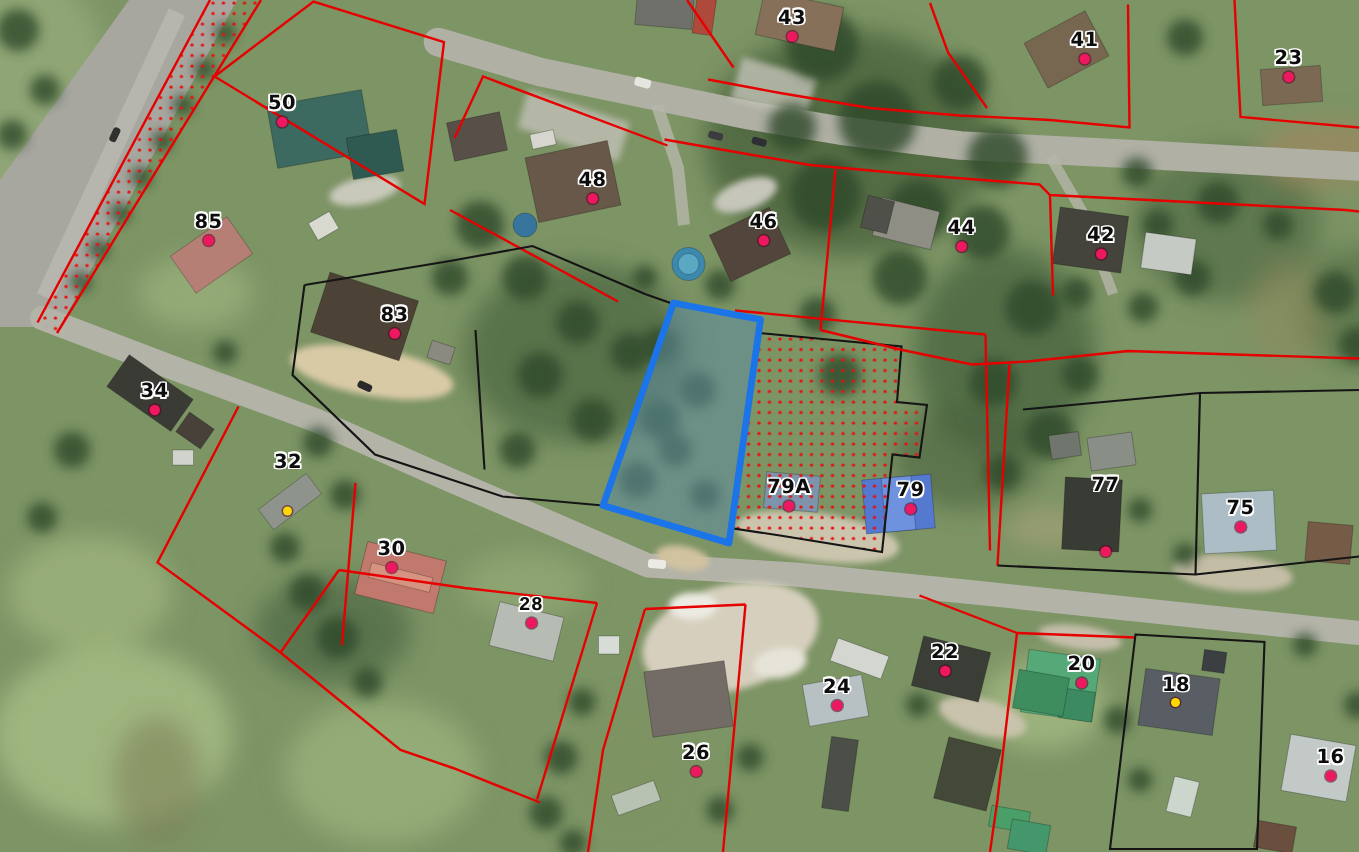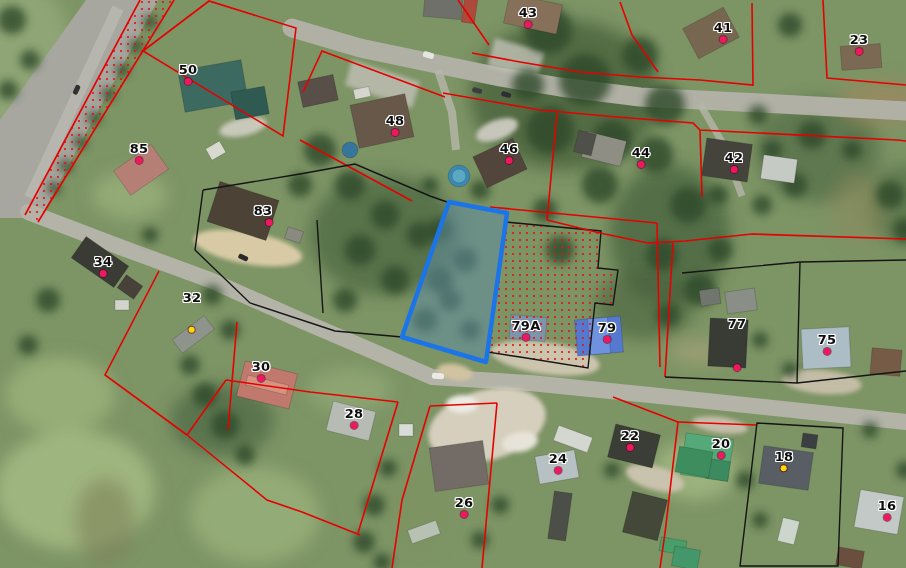--- a/index.html
+++ b/index.html
@@ -322,37 +322,37 @@
         <span class="dot" style="background: rgb(238, 24, 96);"></span>
       </div>
       <div class="plbl" style="left: 605px; top: 156px; margin-left: 36px;">
         <span class="t">44</span>
         <span class="dot" style="background: rgb(238, 24, 96);"></span>
       </div>
       <div class="plbl" style="left: 734px; top: 161px; align-items: center;">
         <span class="t">42</span>
         <span class="dot" style="background: rgb(238, 24, 96);"></span>
       </div>
-      <div class="plbl" style="left: 263px; top: 214px; align-items: flex-end;">
+      <div class="plbl" style="left: 263px; top: 214px;">
         <span class="t">83</span>
         <span class="dot" style="background: rgb(238, 24, 96);"></span>
       </div>
       <div class="plbl" style="left: 103px; top: 265px; justify-content: flex-end;">
         <span class="t">34</span>
         <span class="dot" style="background: rgb(238, 24, 96);"></span>
       </div>
-      <div class="plbl" style="left: 192px; top: 310px; gap: 21px;">
+      <div class="plbl" style="left: 192px; top: 321px; gap: 21px;">
         <span class="t">32</span>
         <span class="dot" style="background: rgb(255, 216, 0); width: 6px; height: 6px;"></span>
       </div>
       <div class="plbl" style="left: 261px; top: 370px;">
         <span class="t">30</span>
         <span class="dot" style="background: rgb(238, 24, 96);"></span>
       </div>
-      <div class="plbl" style="left: 354px; top: 417px;">
+      <div class="plbl" style="left: 354px; top: 407px; font-family: Liberation Mono, monospace;">
         <span class="t">28</span>
         <span class="dot" style="background: rgb(238, 24, 96);"></span>
       </div>
       <div class="plbl" style="left: 526px; top: 329px;">
         <span class="t">79A</span>
         <span class="dot" style="background: rgb(238, 24, 96);"></span>
       </div>
       <div class="plbl" style="left: 607px; top: 331px; justify-content: center;">
         <span class="t">79</span>
         <span class="dot" style="background: rgb(238, 24, 96);"></span>

